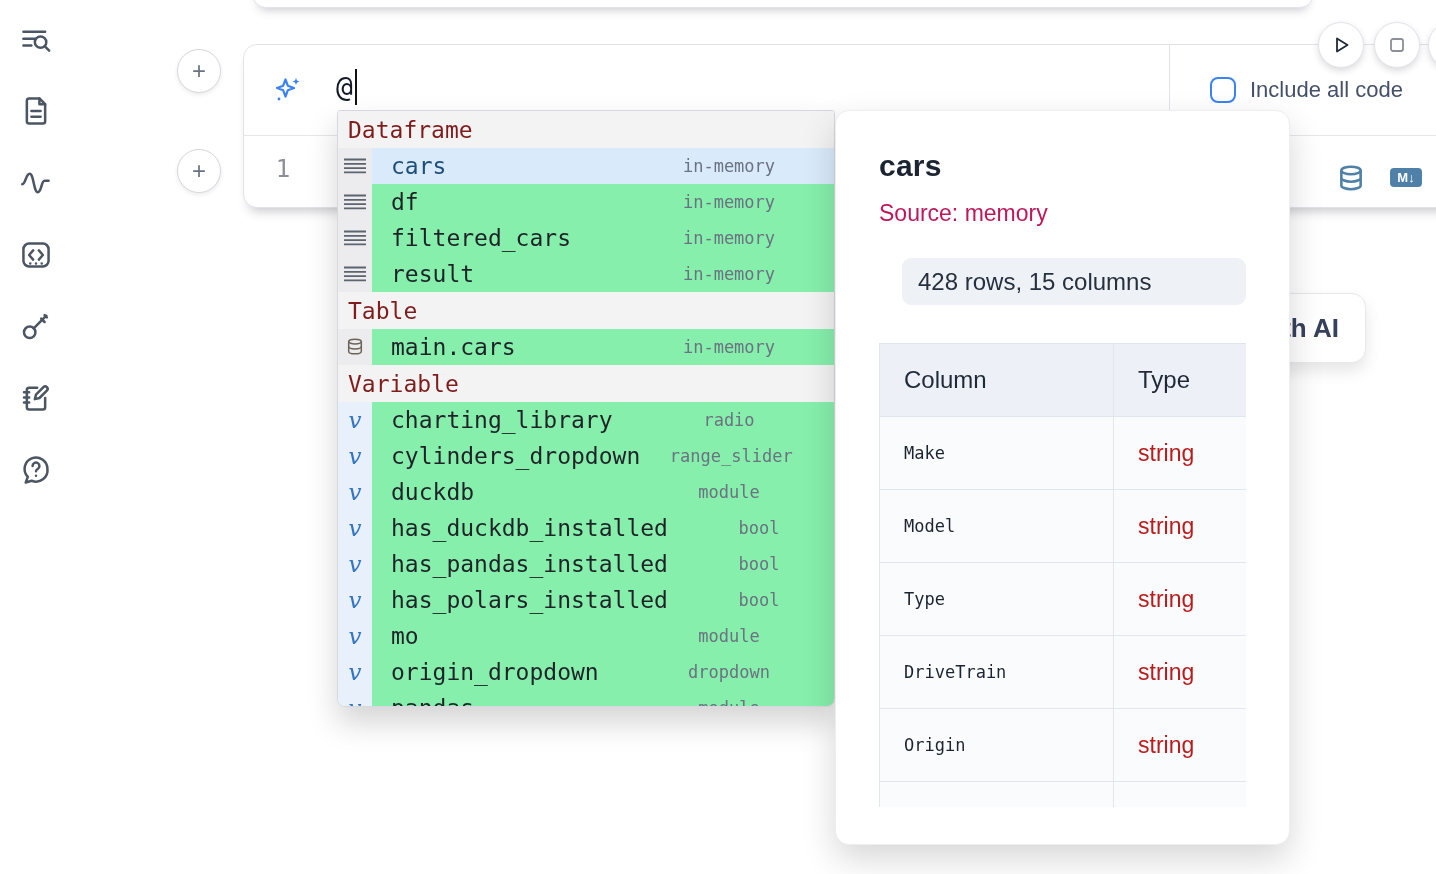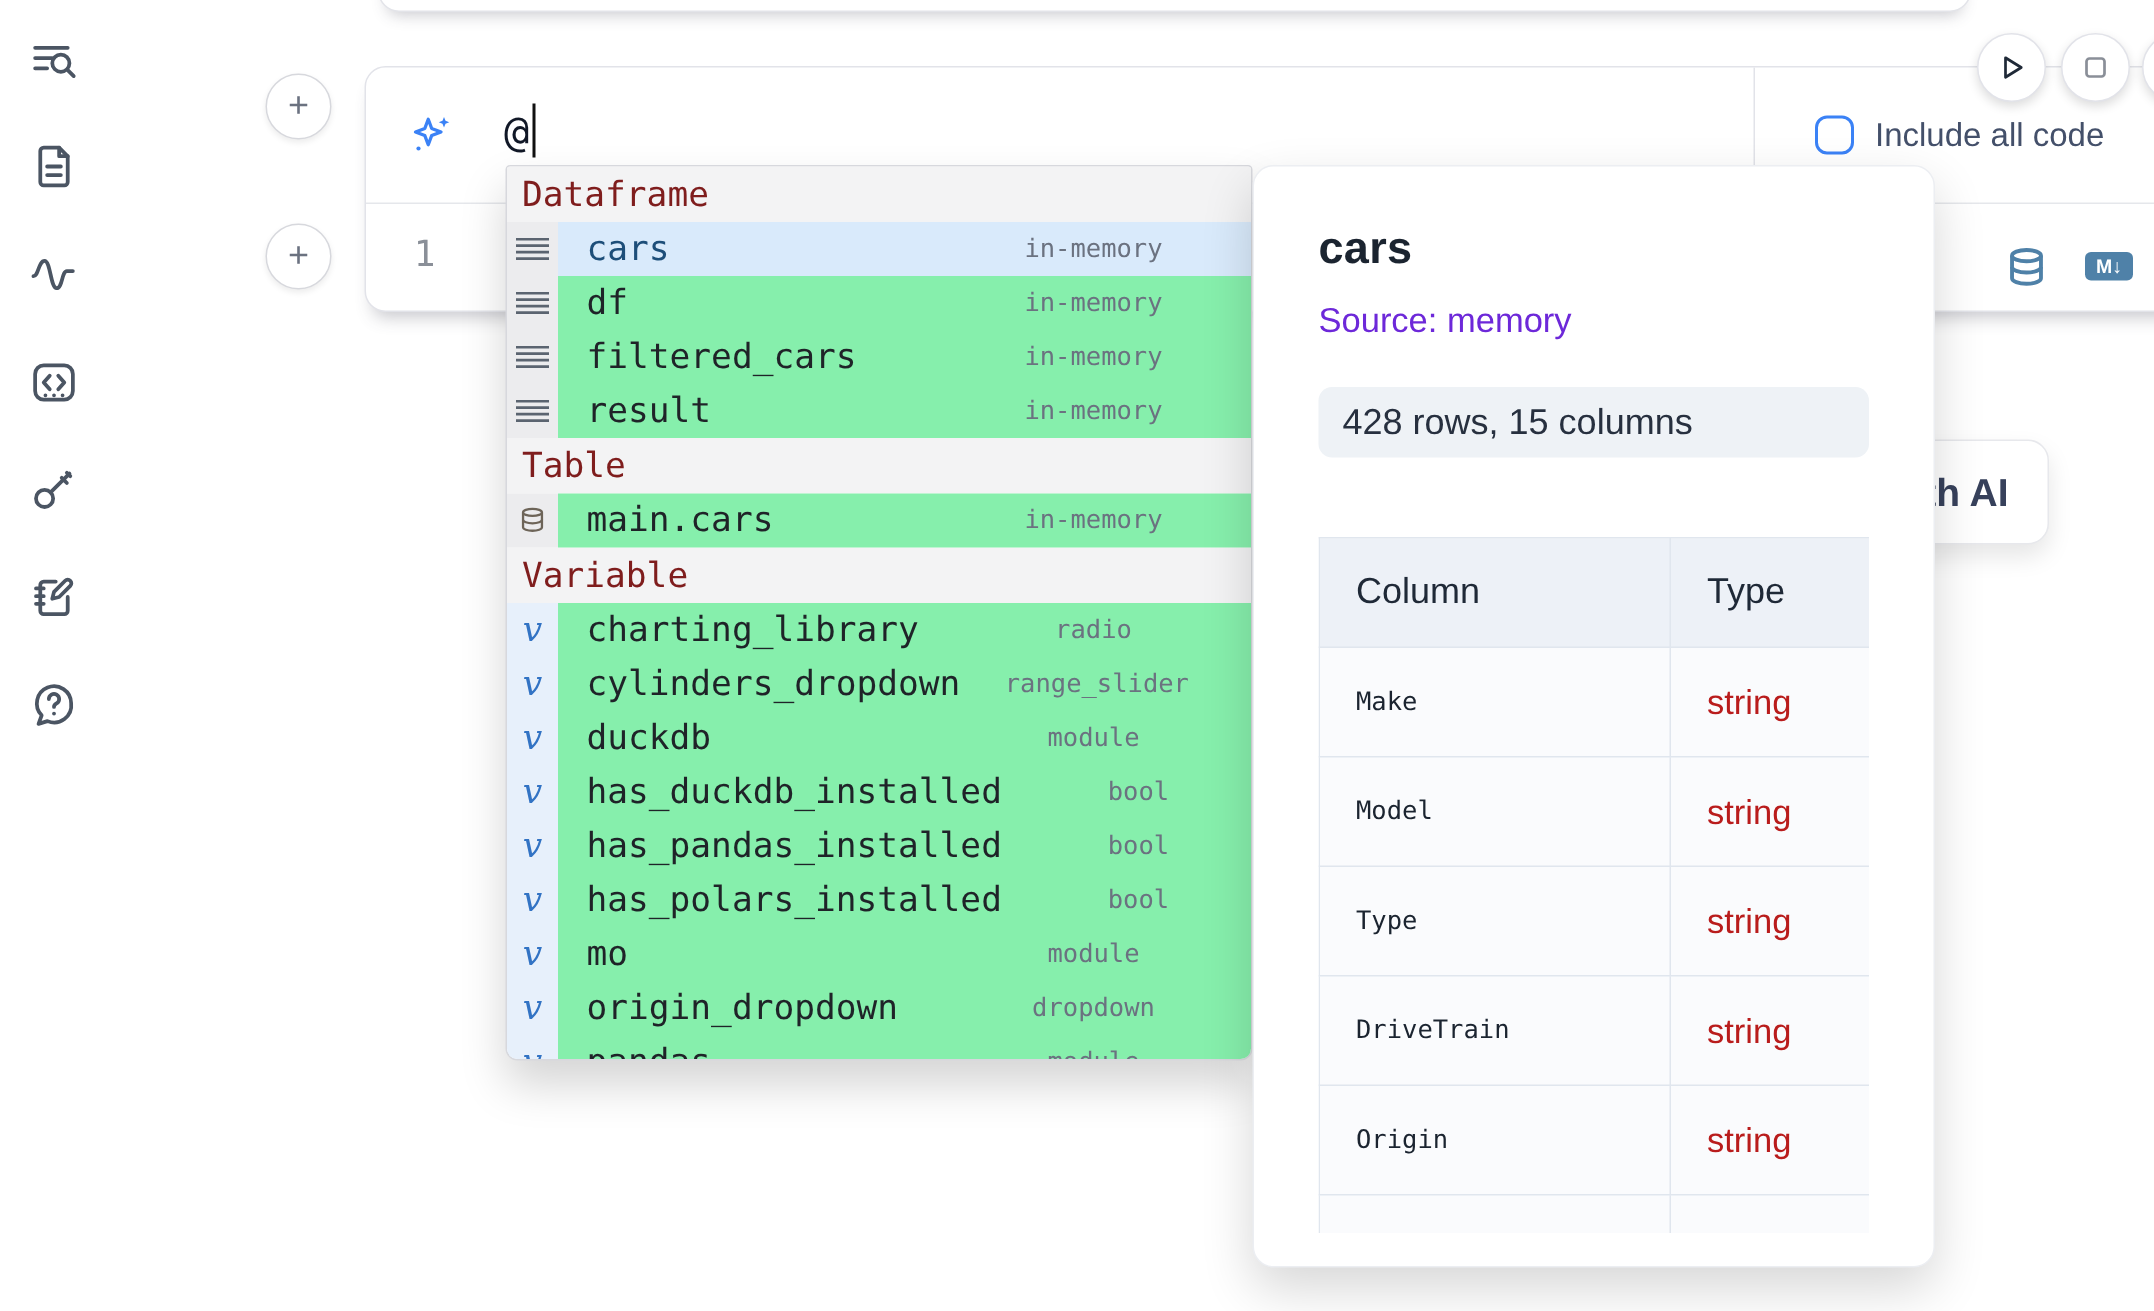--- a/index.html
+++ b/index.html
@@ -94,26 +94,26 @@
   .menu-glyph{width:22px;height:16px;display:block;}
   .var-glyph{font-family:"DejaVu Serif",serif;font-style:italic;font-size:23px;color:#3273c4;line-height:1;}
 
   
   .panel{
     position:absolute;left:835px;top:110px;width:455px;height:735px;background:#fff;
     border:1px solid #eceef2;border-radius:14px;box-shadow:0 14px 34px rgba(0,0,0,.16);
     box-sizing:border-box;padding:38px 43px 0 43px;z-index:20;
   }
   .panel-title{font-size:30px;font-weight:bold;color:#1b2430;letter-spacing:.2px;}
-  .panel-source{margin-top:17px;font-size:23px;color:#6d28d9;}
+  .panel-source{margin-top:17px;font-size:23px;color:#be185d;}
   .shape-badge{
     margin-top:31px;background:#eef2f6;border-radius:9px;height:47px;display:flex;align-items:center;
-    padding-left:16px;font-size:24px;color:#27303f;
-  }
-  .schema-wrap{margin-top:53px;height:464px;overflow:hidden;}
+    padding-left:16px;font-size:24px;color:#27303f;margin-left:23px;
+  }
+  .schema-wrap{margin-top:38px;height:464px;overflow:hidden;}
   .schema{width:368px;border-collapse:collapse;table-layout:fixed;}
   .schema th,.schema td{border:1px solid #e0e6ee;height:73px;padding:0 0 0 24px;text-align:left;box-sizing:border-box;}
   .schema th{background:#edf1f7;font-size:24px;font-weight:normal;color:#1f2937;}
   .schema td{background:#fafbfd;}
   .schema td.col-name{font-family:"DejaVu Sans Mono",monospace;font-size:17px;color:#1b2430;}
   .schema td.col-type{font-size:23px;color:#b91c1c;}
   .w-col{width:234px;} .w-type{width:134px;}
 </style>
 </head>
 <body>

